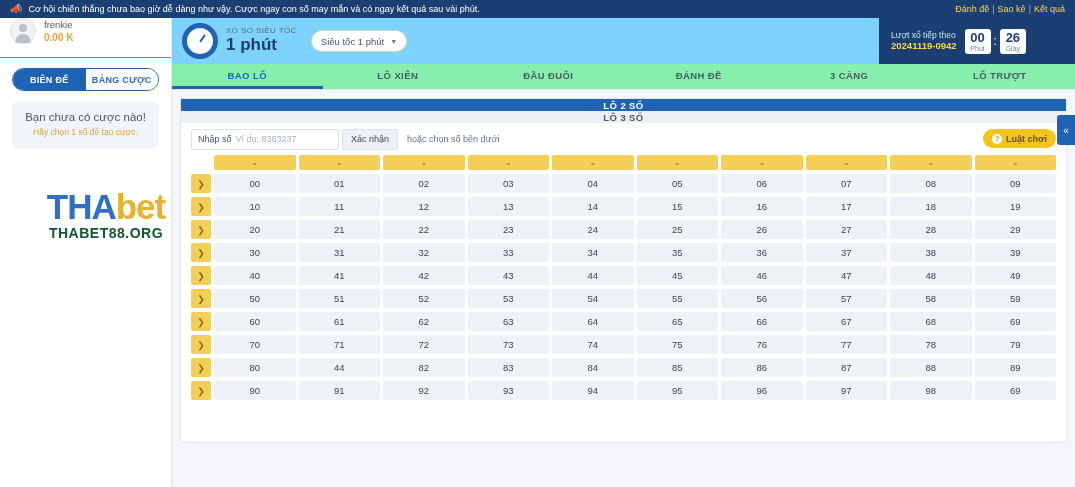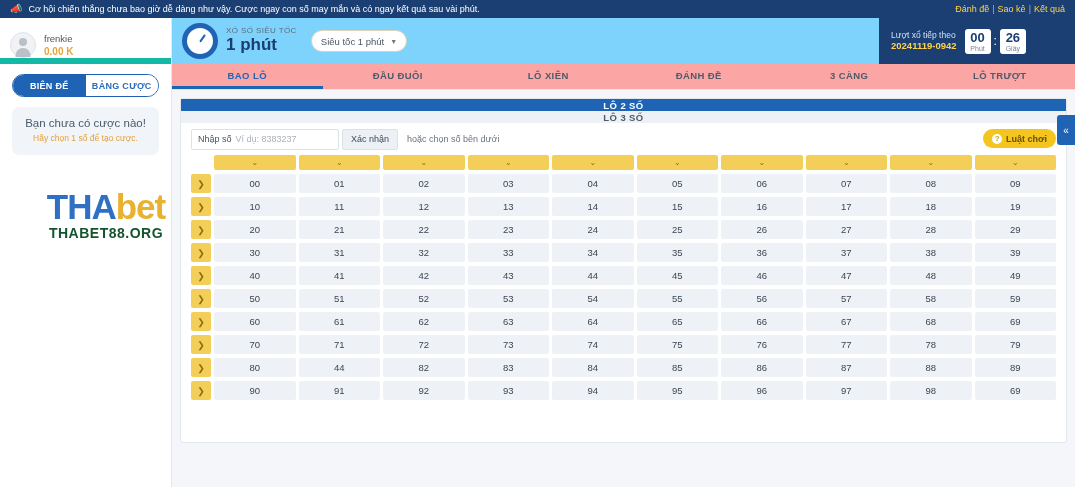--- a/index.html
+++ b/index.html
@@ -34,25 +34,25 @@
   .body-wrap { display: flex; height: 469px; background: #ffffff; }
 
   
   .sidebar {
     width: 172px;
     background: #ffffff;
     border-right: 1px solid #e4e7ec;
     position: relative;
   }
   .user-box {
-    height: 46px;
+    height: 40px;
     display: flex;
-    align-items: flex-end;
+    align-items: flex-start;
     padding: 0 10px;
-    border-bottom: 6px solid #14b8a6;
+    border-bottom: 1px solid #14b8a6;
   }
   .avatar {
     width: 26px; height: 26px; border-radius: 50%;
     background: #f0f2f5; border: 1px solid #dfe3e8;
     position: relative; margin-right: 8px; flex: none;
   }
   .avatar:before {
     content: ""; position: absolute; left: 50%; top: 5px;
     width: 8px; height: 8px; border-radius: 50%;
     background: #b9c0c8; transform: translateX(-50%);
@@ -158,21 +158,21 @@
   .countdown .labels { line-height: 1.25; margin-right: 8px; }
   .countdown .lbl1 { font-size: 8.5px; color: #cfe0f5; }
   .countdown .lbl2 { font-size: 9.5px; color: #ffd24d; font-weight: bold; }
   .cd-box { background: #fff; border-radius: 3px; width: 26px; text-align: center; padding: 2px 0 1px; }
   .cd-box .num { font-size: 13px; font-weight: bold; color: #1b3f72; line-height: 14px; }
   .cd-box .unit { font-size: 7px; color: #7a8694; line-height: 8px; }
   .cd-colon { color: #fff; font-size: 12px; margin: 0 3px; line-height: 1; }
 
   .nav-tabs {
     height: 26px;
-    background: #fca5a5;
+    background: #86efac;
     display: flex;
     border-bottom: 1px solid #e3e7ed;
   }
   .nav-tabs .ntab {
     flex: 1;
     display: flex; align-items: center; justify-content: center;
     font-size: 9.5px; font-weight: bold; color: #4d5a69;
     letter-spacing: .4px;
     border-bottom: 3px solid transparent;
   }
@@ -334,22 +334,22 @@
           <div class="cd-colon">:</div>
           <div class="cd-box">
             <div class="num">26</div>
             <div class="unit">Giây</div>
           </div>
         </div>
       </div>
 
       <div class="nav-tabs">
         <div class="ntab active">BAO LÔ</div>
+        <div class="ntab">LÔ XIÊN</div>
         <div class="ntab">ĐẦU ĐUÔI</div>
-        <div class="ntab">LÔ XIÊN</div>
         <div class="ntab">ĐÁNH ĐỀ</div>
         <div class="ntab">3 CÀNG</div>
         <div class="ntab">LÔ TRƯỢT</div>
       </div>
 
       <div class="content-card">
         <div class="sub-tabs">
           <div class="stab active">LÔ 2 SỐ</div>
           <div class="stab inactive">LÔ 3 SỐ</div>
         </div>

